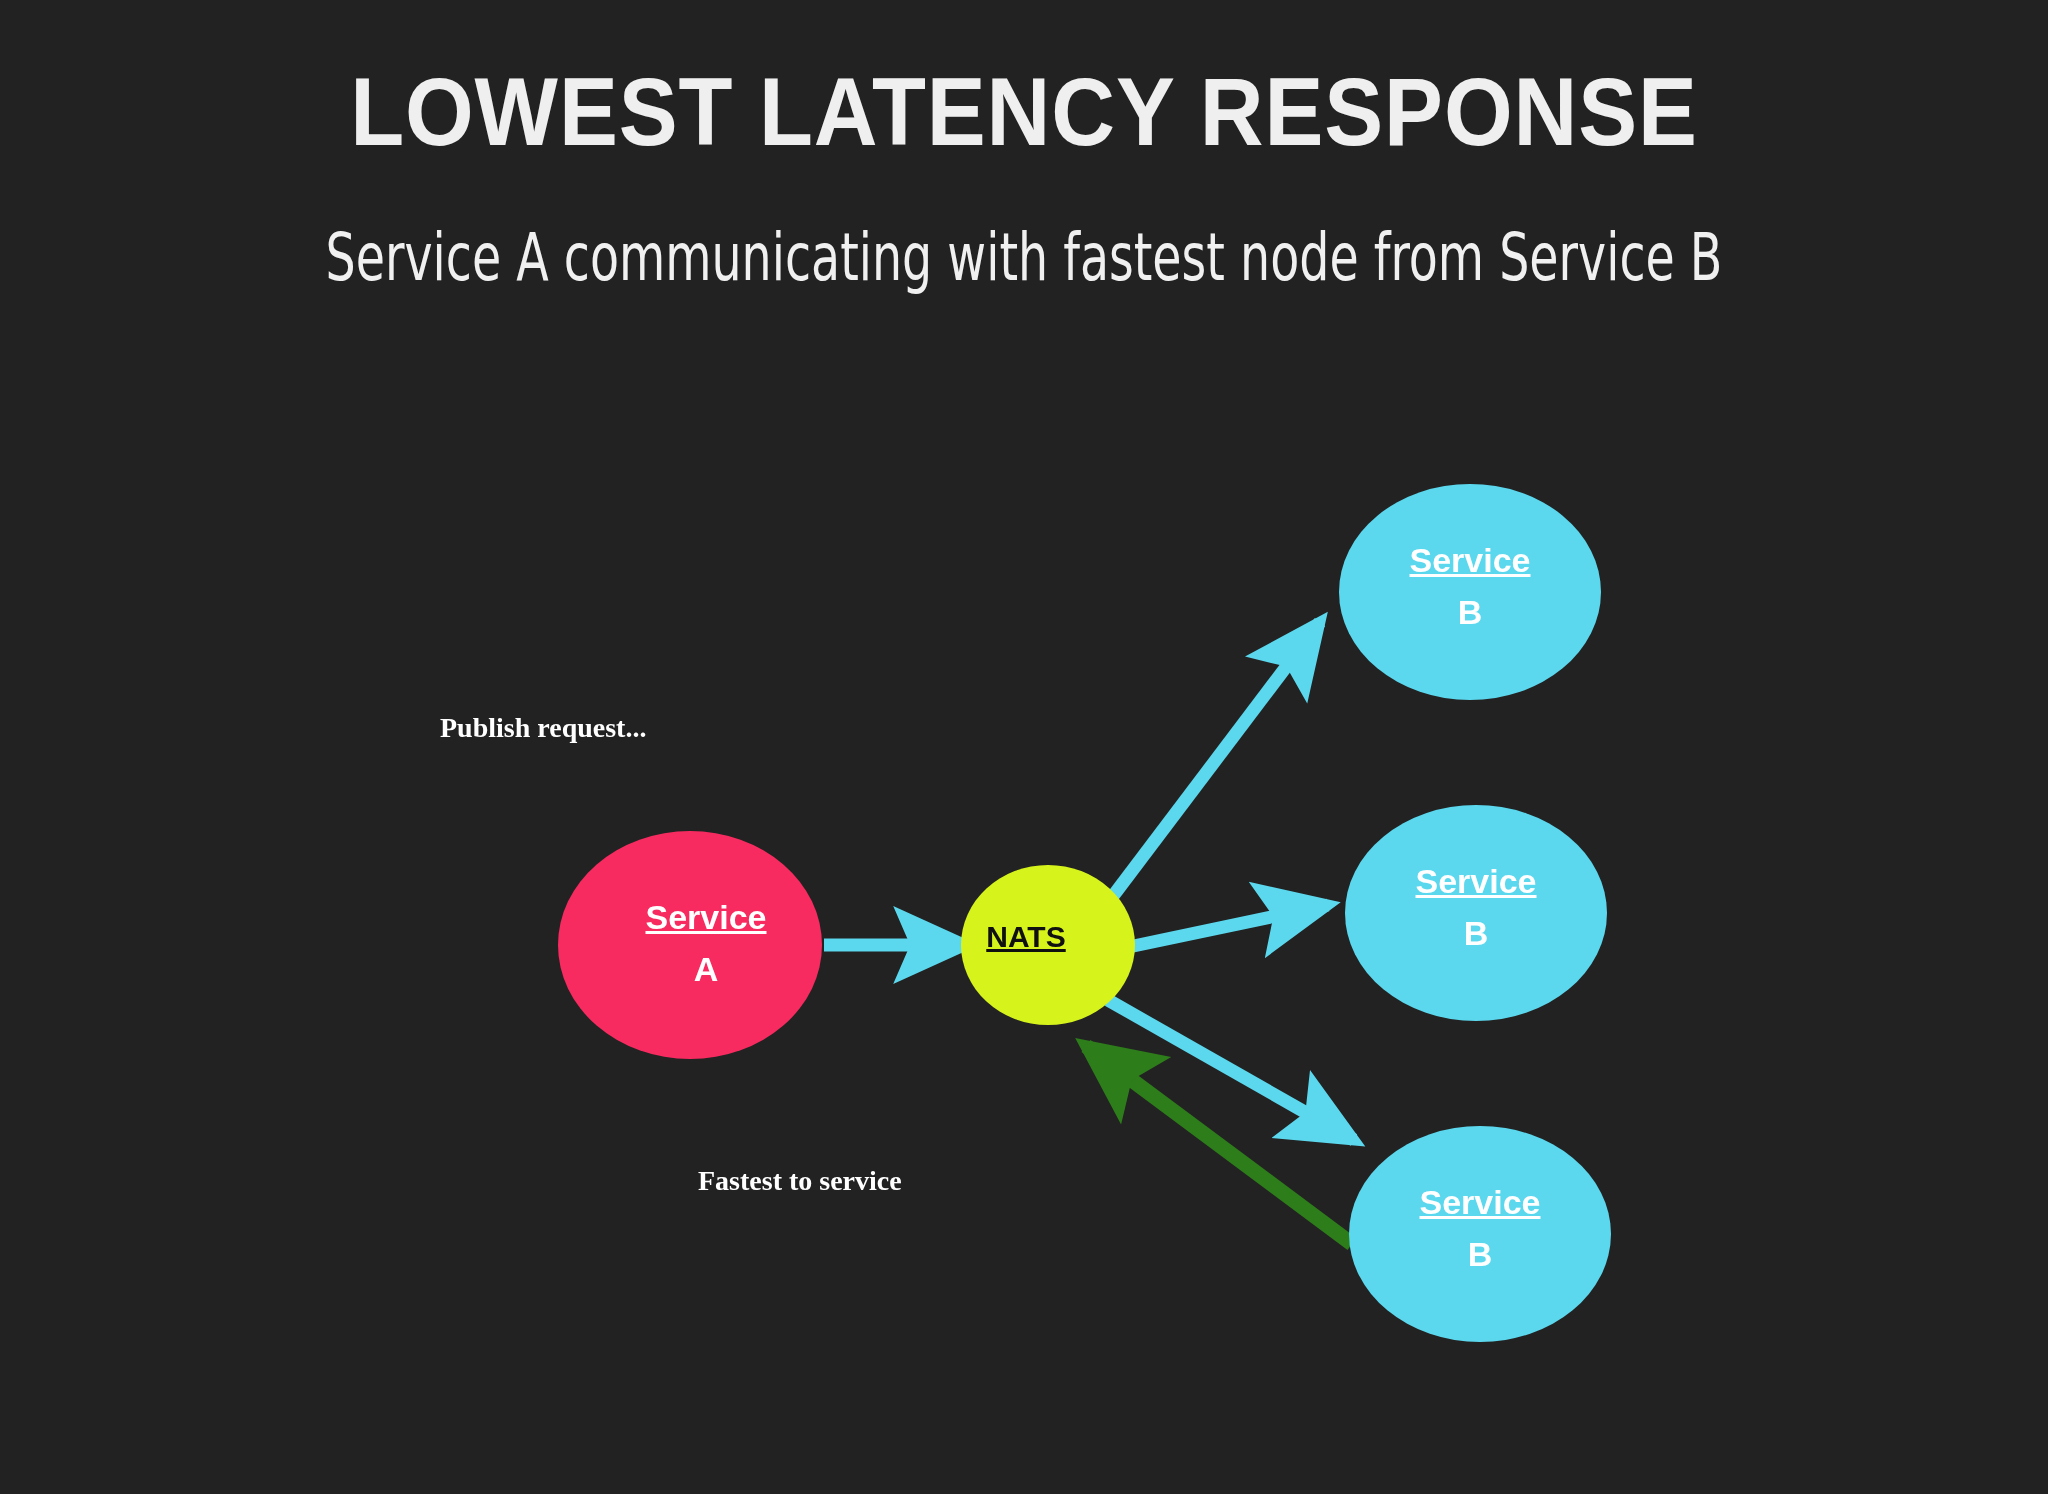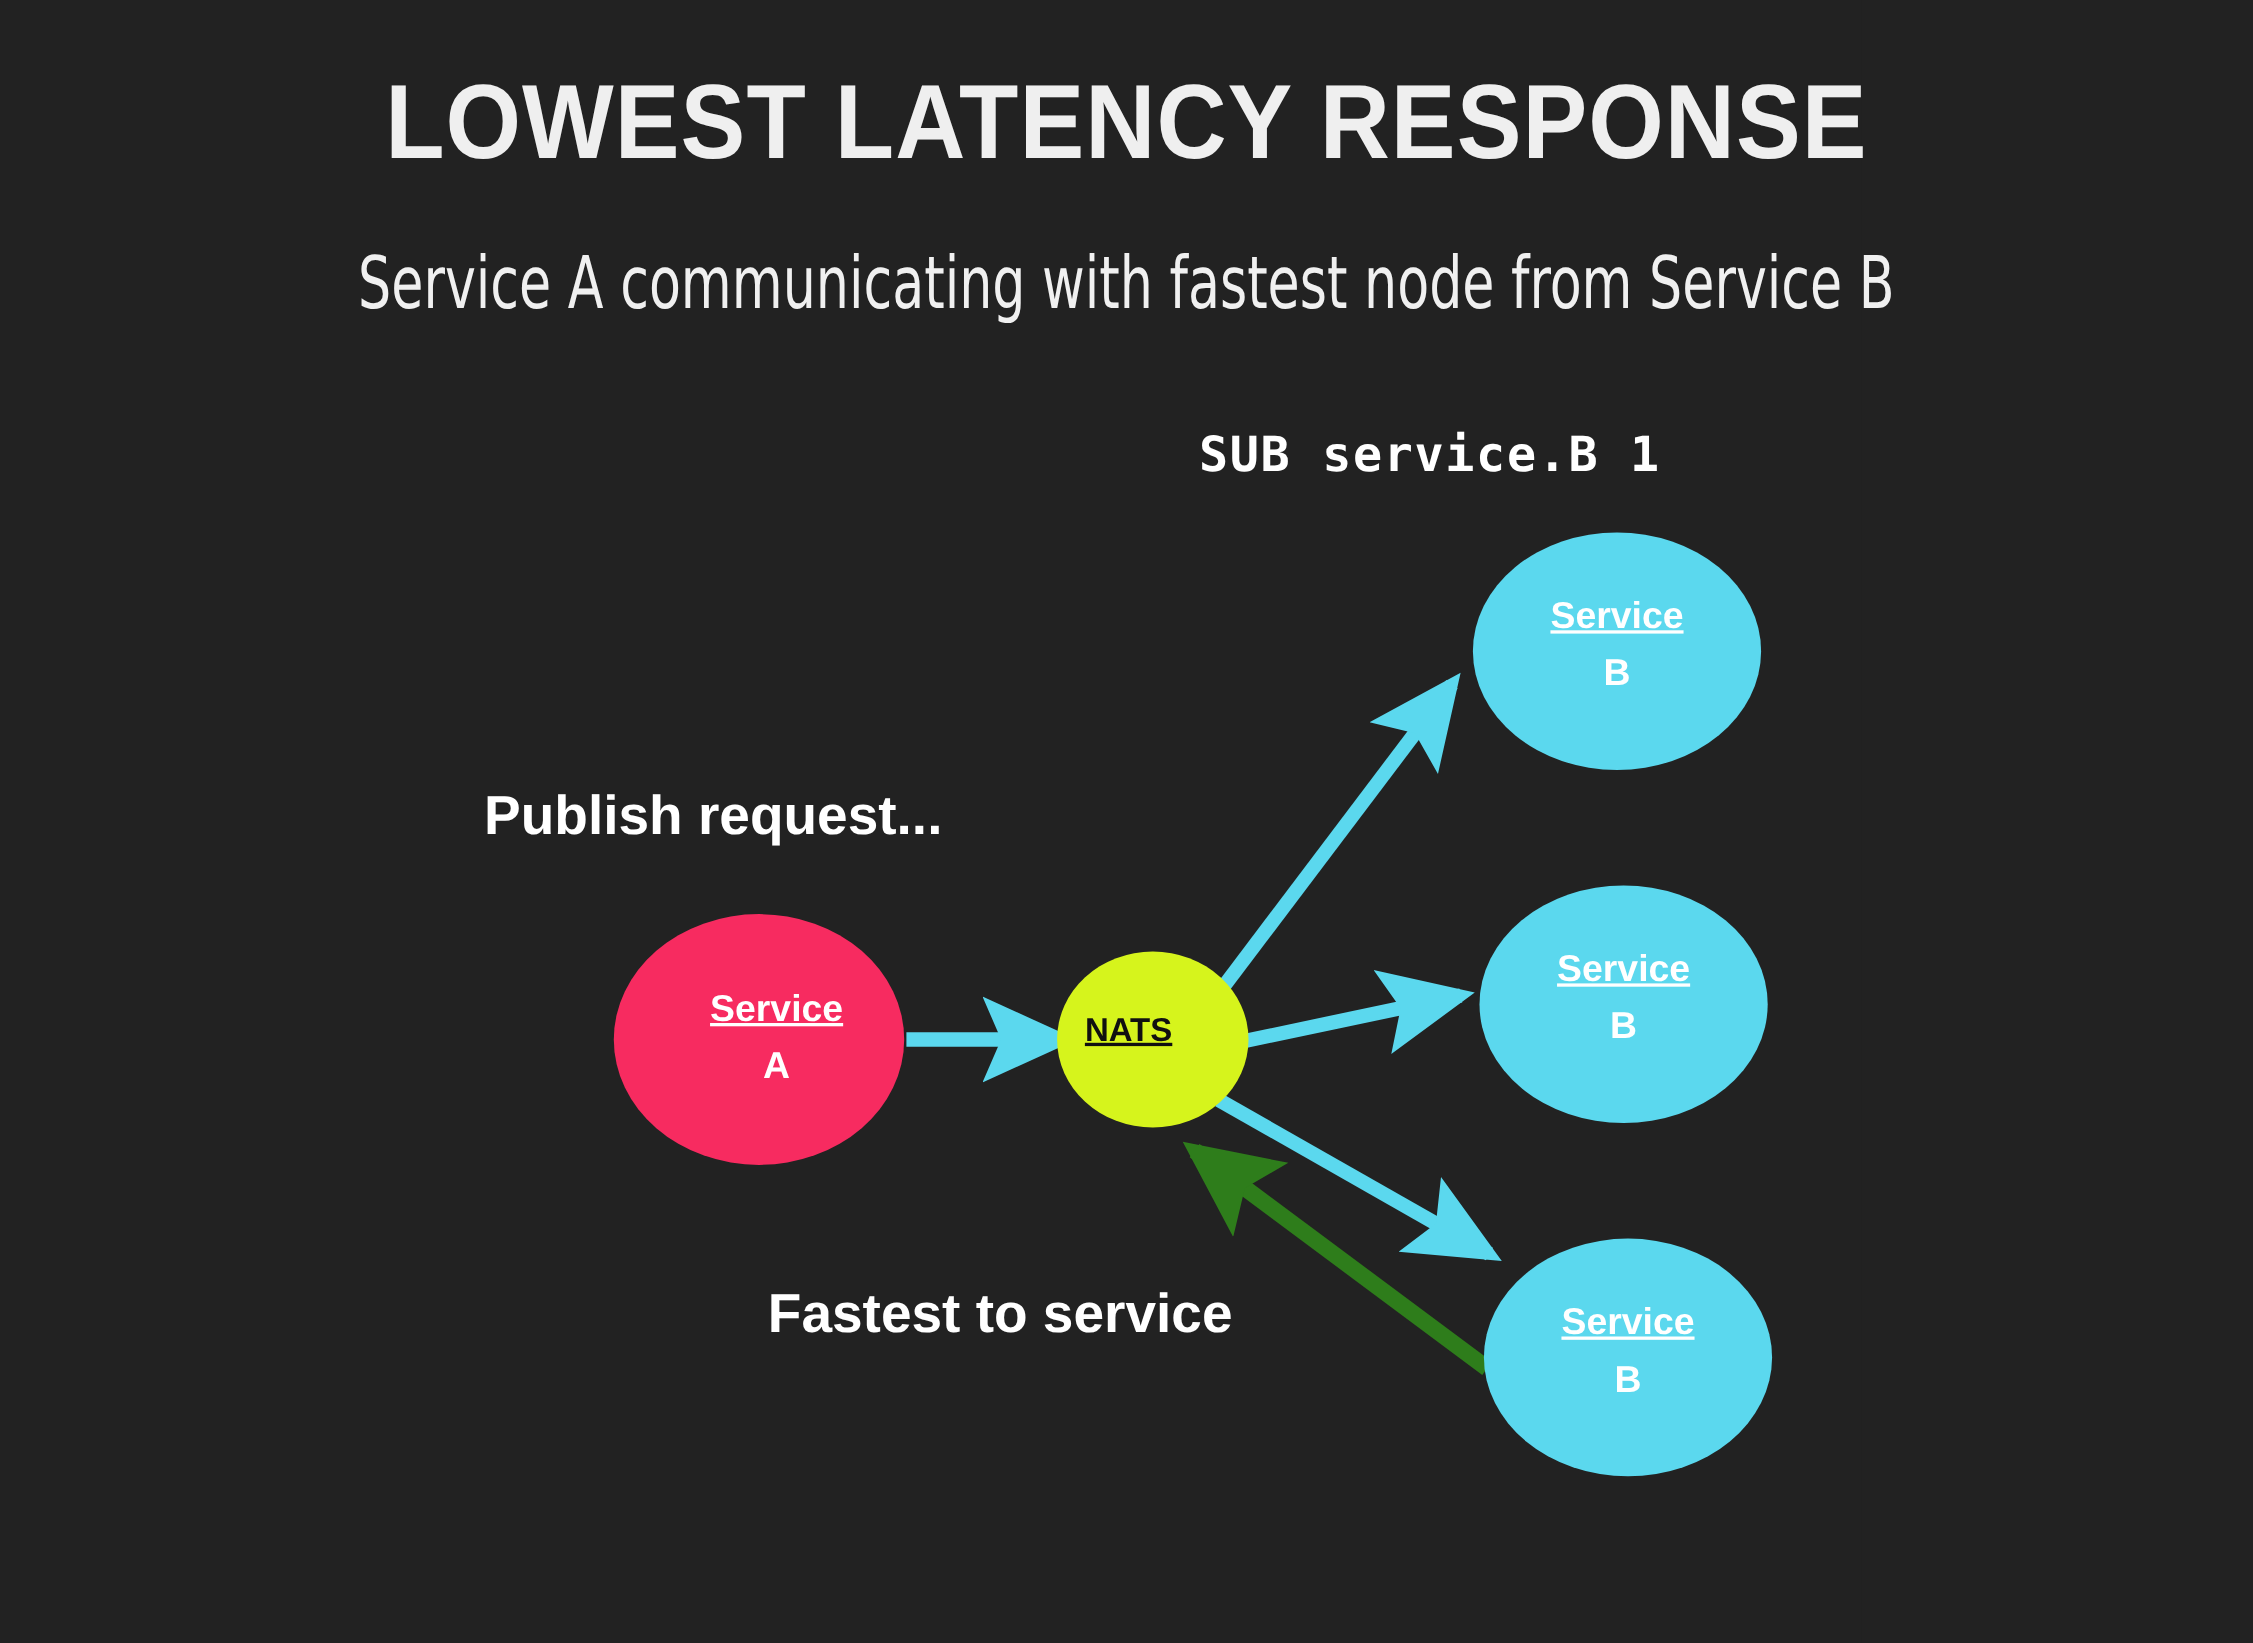--- a/index.html
+++ b/index.html
@@ -62,23 +62,23 @@
     font-weight: bold;
     font-size: 44px;
     letter-spacing: 1.5px;
     color: #FFFFFF;
     white-space: nowrap;
   }
 
   
   .annot {
     position: absolute;
-    font-family: Liberation Sans, sans-serif;
+    font-family: Liberation Serif, serif;
     font-weight: bold;
-    font-size: 50px;
+    font-size: 28px;
     color: #FFFFFF;
     white-space: nowrap;
   }
   .annot-publish { left: 440px; top: 712px; }
   .annot-fastest { left: 698px; top: 1165px; }
 
   
   .canvas {
     position: absolute;
     left: 0;
@@ -122,21 +122,20 @@
 </style>
 </head>
 <body>
 
 <div class="slide">
 
   <div class="title">LOWEST LATENCY RESPONSE</div>
 
   <div class="subtitle">Service A communicating with fastest node from Service B</div>
 
-  <div class="sub-label">SUB service.B 1</div>
 
   <div class="annot annot-publish">Publish request...</div>
 
   <div class="annot annot-fastest">Fastest to service</div>
 
   <svg class="canvas" viewBox="0 0 2048 1494">
     <defs>
       <marker id="ah-cyan" markerWidth="7" markerHeight="7" refX="5.6" refY="3.2" orient="auto" markerUnits="strokeWidth">
         <path d="M0,0.2 L6.6,3.2 L0,6.2 L1.3,3.2 Z" fill="#5BD8EE"></path>
       </marker>

